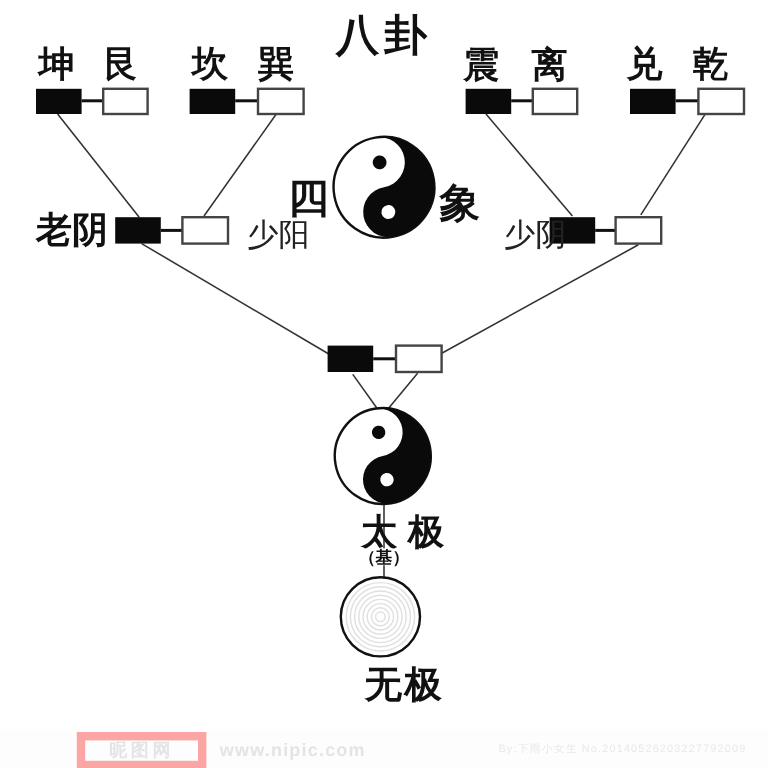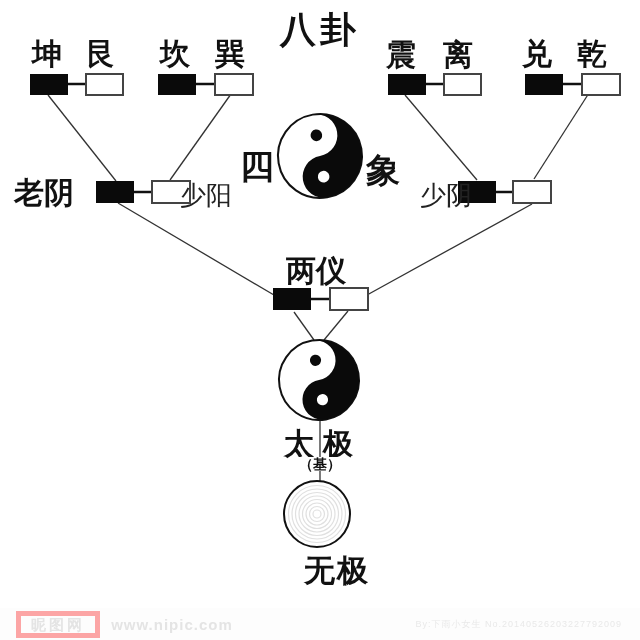--- a/index.html
+++ b/index.html
@@ -18,33 +18,33 @@
     color:#111;
     font-weight:bold;
     z-index:5;
     line-height:1;
   }
   .title{font-size:36px;letter-spacing:4px;}
   .trigram{font-size:30px;letter-spacing:0;}
   .big{font-size:30px;}
   .sixiang-big{font-size:34px;}
   .sixiang-light{font-size:26px;font-weight:normal;color:#222;}
-  .taiji-lbl{font-size:30px;letter-spacing:9px;margin-left:3px;}
+  .taiji-lbl{font-size:30px;letter-spacing:9px;margin-left:20px;}
   .ji-lbl{font-size:14px;background:#ffffff;padding:0 1px;}
   .wuji-lbl{font-size:31px;letter-spacing:2px;margin-left:19px;}
   .footer{
     position:absolute;left:0;bottom:0;width:640px;height:32px;
     background:#fdfdfd;z-index:6;
   }
   .wm-left{
     position:absolute;left:16px;top:8px;
     font-size:15px;font-weight:bold;color:#e4e4e4;letter-spacing:1px;
   }
   .wm-left .site{
-    border:5px solid #fca5a5;padding:0 10px;margin-right:6px;letter-spacing:3px;
+    border:7px solid #fca5a5;padding:0 20px;margin-right:6px;letter-spacing:3px;margin-left:48px;
   }
   .wm-right{
     position:absolute;right:18px;top:10px;
     font-size:9px;color:#e9e9e9;letter-spacing:1px;
   }
 </style>
 </head>
 <body>
 
 <div id="stage">
@@ -131,25 +131,24 @@
   <div class="lbl trigram" style="left:101px;top:54px;">艮</div>
   <div class="lbl trigram" style="left:175px;top:54px;">坎</div>
   <div class="lbl trigram" style="left:230px;top:54px;">巽</div>
   <div class="lbl trigram" style="left:401px;top:55px;">震</div>
   <div class="lbl trigram" style="left:458px;top:55px;">离</div>
   <div class="lbl trigram" style="left:537px;top:54px;">兑</div>
   <div class="lbl trigram" style="left:592px;top:54px;">乾</div>
 
   <div class="lbl sixiang-big" style="left:257px;top:166px;">四</div>
   <div class="lbl sixiang-big" style="left:383px;top:170px;">象</div>
-  <div class="lbl big" style="left:44px;top:193px;">老阴</div>
-  <div class="lbl sixiang-light" style="left:206px;top:195px;">少阳</div>
+  <div class="lbl big" style="left:60px;top:193px;">老阴</div>
+  <div class="lbl sixiang-light" style="left:232px;top:195px;">少阳</div>
   <div class="lbl sixiang-light" style="left:446px;top:195px;">少阴</div>
 
-  <div class="lbl big" style="left:316px;top:271px;">两仪</div>
   <div class="lbl taiji-lbl" style="left:320px;top:444px;">太极</div>
   <div class="lbl ji-lbl" style="left:320px;top:464px;">（基）</div>
   <div class="lbl wuji-lbl" style="left:318px;top:570px;">无极</div>
 
   <div class="footer">
     <div class="wm-left">
       <span class="site">昵图网</span>
       <span>www.nipic.com</span>
     </div>
     <div class="wm-right">By:下雨小女生  No.20140526203227792009</div>

